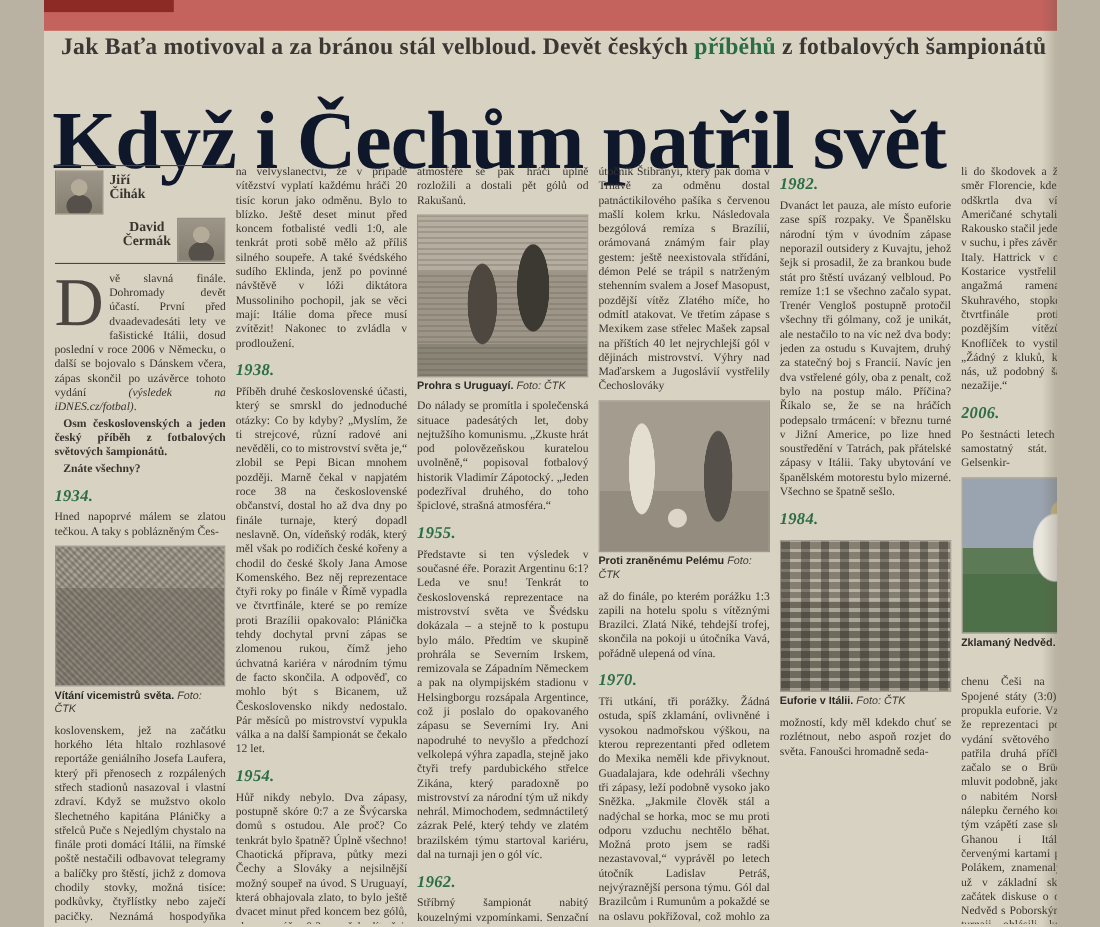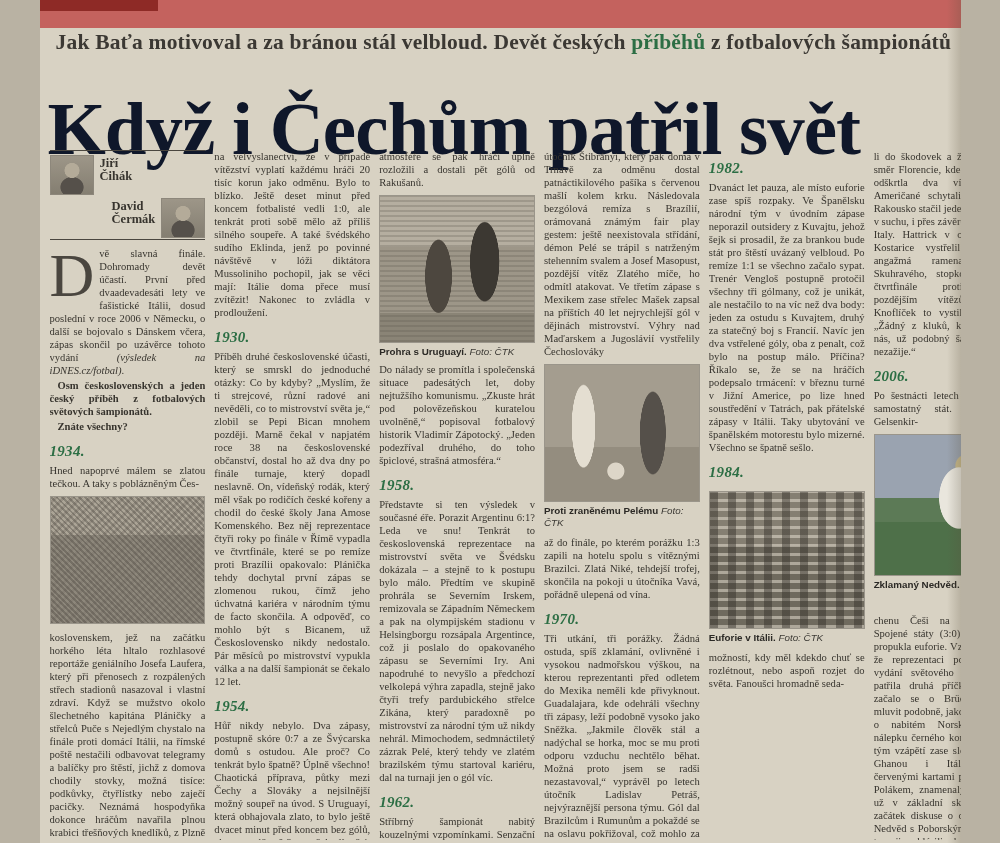--- a/index.html
+++ b/index.html
@@ -50,21 +50,21 @@
   .caption b{color:#2b2925;}
   .caption i{font-style:italic;font-weight:normal;}
   .byline{border-top:1.5px solid #4a463f;border-bottom:1.5px solid #4a463f;
       padding:4px 0 1px 0;margin-bottom:7px;}
   .author{display:flex;align-items:flex-start;gap:6px;}
   .author .portrait{width:44px;height:40px;flex:0 0 44px;border:1px solid #8d877b;box-sizing:border-box;
       background:radial-gradient(circle 12px at 50% 38%,#b4ab99 0 60%,rgba(0,0,0,0) 65%),
                  radial-gradient(ellipse 16px 14px at 50% 82%,#55504a 0 70%,rgba(0,0,0,0) 75%),
                  linear-gradient(#9d9688,#847e71);}
   .author .aname{font-weight:bold;font-size:12.5px;line-height:13px;padding-top:2px;}
-  .author.right{justify-content:flex-end;text-align:left;margin-top:3px;}
+  .author.right{justify-content:flex-end;text-align:center;margin-top:3px;}
 </style>
 </head>
 <body>
 
 <div class="page">
   <div class="topbar">
     <div class="topbar-dark"></div>
   </div>
   <div class="strap"><span>Jak Baťa motivoval a za bránou stál velbloud. Devět českých </span><span class="hl">příběhů</span><span> z fotbalových šampionátů</span></div>
   <h1 class="headline">Když i Čechům patřil svět</h1>
@@ -80,38 +80,39 @@
             <div class="portrait"></div>
           </div>
         </div>
         <p class="para"><span class="dropcap">D</span>vě slavná finále. Dohromady devět účastí. První před dvaadevadesáti lety ve fašistické Itálii, dosud poslední v roce 2006 v Německu, o další se bojovalo s Dánskem včera, zápas skončil po uzávěrce tohoto vydání <i>(výsledek na iDNES.cz/fotbal)</i>.</p>
         <p class="para bold">Osm československých a jeden český příběh z fotbalových světových šampionátů.</p>
         <p class="para bold">Znáte všechny?</p>
         <h3 class="year">1934.</h3>
         <p class="para">Hned napoprvé málem se zlatou tečkou. A taky s poblázněným Čes-</p>
         <figure class="photo-block" style="margin: 6px 0px 7px;">
           <div class="photo crowd" style="height: 128px;"></div>
+          <figcaption class="caption"><b>Vítání vicemistrů světa.</b><i> Foto: ČTK</i></figcaption>
         </figure>
         <p class="para">koslovenskem, jež na začátku horkého léta hltalo rozhlasové reportáže geniálního Josefa Laufera, který při přenosech z rozpálených střech stadionů nasazoval i vlastní zdraví. Když se mužstvo okolo šlechetného kapitána Pláničky a střelců Puče s Nejedlým chystalo na finále proti domácí Itálii, na římské poště nestačili odbavovat telegramy a balíčky pro štěstí, jichž z domova chodily stovky, možná tisíce: podkůvky, čtyřlístky nebo zaječí pacičky. Neznámá hospodyňka dokonce hráčům navařila plnou krabici třešňových knedlíků, z Plzně poslali dva soudky piva a továrník Baťa ze Zlína na poslední chvíli volal</p>
       </div>
       <div class="col">
         <p class="para">na velvyslanectví, že v případě vítězství vyplatí každému hráči 20 tisíc korun jako odměnu. Bylo to blízko. Ještě deset minut před koncem fotbalisté vedli 1:0, ale tenkrát proti sobě mělo až příliš silného soupeře. A také švédského sudího Eklinda, jenž po povinné návštěvě v lóži diktátora Mussoliniho pochopil, jak se věci mají: Itálie doma přece musí zvítězit! Nakonec to zvládla v prodloužení.</p>
-        <h3 class="year">1930.</h3>
+        <h3 class="year">1938.</h3>
         <p class="para">Příběh druhé československé účasti, který se smrskl do jednoduché otázky: Co by kdyby? „Myslím, že ti strejcové, různí radové ani nevěděli, co to mistrovství světa je,“ zlobil se Pepi Bican mnohem později. Marně čekal v napjatém roce 38 na československé občanství, dostal ho až dva dny po finále turnaje, který dopadl neslavně. On, vídeňský rodák, který měl však po rodičích české kořeny a chodil do české školy Jana Amose Komenského. Bez něj reprezentace čtyři roky po finále v Římě vypadla ve čtvrtfinále, které se po remíze proti Brazílii opakovalo: Plánička tehdy dochytal první zápas se zlomenou rukou, čímž jeho úchvatná kariéra v národním týmu de facto skončila. A odpověď, co mohlo být s Bicanem, už Československo nikdy nedostalo. Pár měsíců po mistrovství vypukla válka a na další šampionát se čekalo 12 let.</p>
         <h3 class="year">1954.</h3>
         <p class="para">Hůř nikdy nebylo. Dva zápasy, postupně skóre 0:7 a ze Švýcarska domů s ostudou. Ale proč? Co tenkrát bylo špatně? Úplně všechno! Chaotická příprava, půtky mezi Čechy a Slováky a nejsilnější možný soupeř na úvod. S Uruguayí, která obhajovala zlato, to bylo ještě dvacet minut před koncem bez gólů, ale po porážce 0:2 se začaly dít věci. Funkcionáři hučeli do trenéra Borhyho, aby vyměnil brankáře, obránce i křídla, v dusné</p>
       </div>
       <div class="col">
         <p class="para">atmosféře se pak hráči úplně rozložili a dostali pět gólů od Rakušanů.</p>
         <figure class="photo-block" style="margin: 6px 0px 5px;">
           <div class="photo match" style="height: 148px;"></div>
           <figcaption class="caption"><b>Prohra s Uruguayí.</b><i> Foto: ČTK</i></figcaption>
         </figure>
         <p class="para">Do nálady se promítla i společenská situace padesátých let, doby nejtužšího komunismu. „Zkuste hrát pod polovězeňskou kuratelou uvolněně,“ popisoval fotbalový historik Vladimír Zápotocký. „Jeden podezříval druhého, do toho špiclové, strašná atmosféra.“</p>
-        <h3 class="year">1958.</h3>
+        <h3 class="year">1955.</h3>
         <p class="para">Představte si ten výsledek v současné éře. Porazit Argentinu 6:1? Leda ve snu! Tenkrát to československá reprezentace na mistrovství světa ve Švédsku dokázala – a stejně to k postupu bylo málo. Předtím ve skupině prohrála se Severním Irskem, remizovala se Západním Německem a pak na olympijském stadionu v Helsingborgu rozsápala Argentince, což ji poslalo do opakovaného zápasu se Severními Iry. Ani napodruhé to nevyšlo a předchozí velkolepá výhra zapadla, stejně jako čtyři trefy pardubického střelce Zikána, který paradoxně po mistrovství za národní tým už nikdy nehrál. Mimochodem, sedmnáctiletý zázrak Pelé, který tehdy ve zlatém brazilském týmu startoval kariéru, dal na turnaji jen o gól víc.</p>
         <h3 class="year">1962.</h3>
         <p class="para">Stříbrný šampionát nabitý kouzelnými vzpomínkami. Senzační úvodní vítězství nad Španělskem zařídil</p>
       </div>
       <div class="col">
         <p class="para">útočník Štibrányi, který pak doma v Trnavě za odměnu dostal patnáctikilového pašíka s červenou mašlí kolem krku. Následovala bezgólová remíza s Brazílií, orámovaná známým fair play gestem: ještě neexistovala střídání, démon Pelé se trápil s natrženým stehenním svalem a Josef Masopust, pozdější vítěz Zlatého míče, ho odmítl atakovat. Ve třetím zápase s Mexikem zase střelec Mašek zapsal na příštích 40 let nejrychlejší gól v dějinách mistrovství. Výhry nad Maďarskem a Jugoslávií vystřelily Čechoslováky</p>
         <figure class="photo-block" style="margin: 6px 0px 7px;">
           <div class="photo pele" style="height: 138px;"></div>
           <figcaption class="caption"><b>Proti zraněnému Pelému</b><i> Foto: ČTK</i></figcaption>
         </figure>

